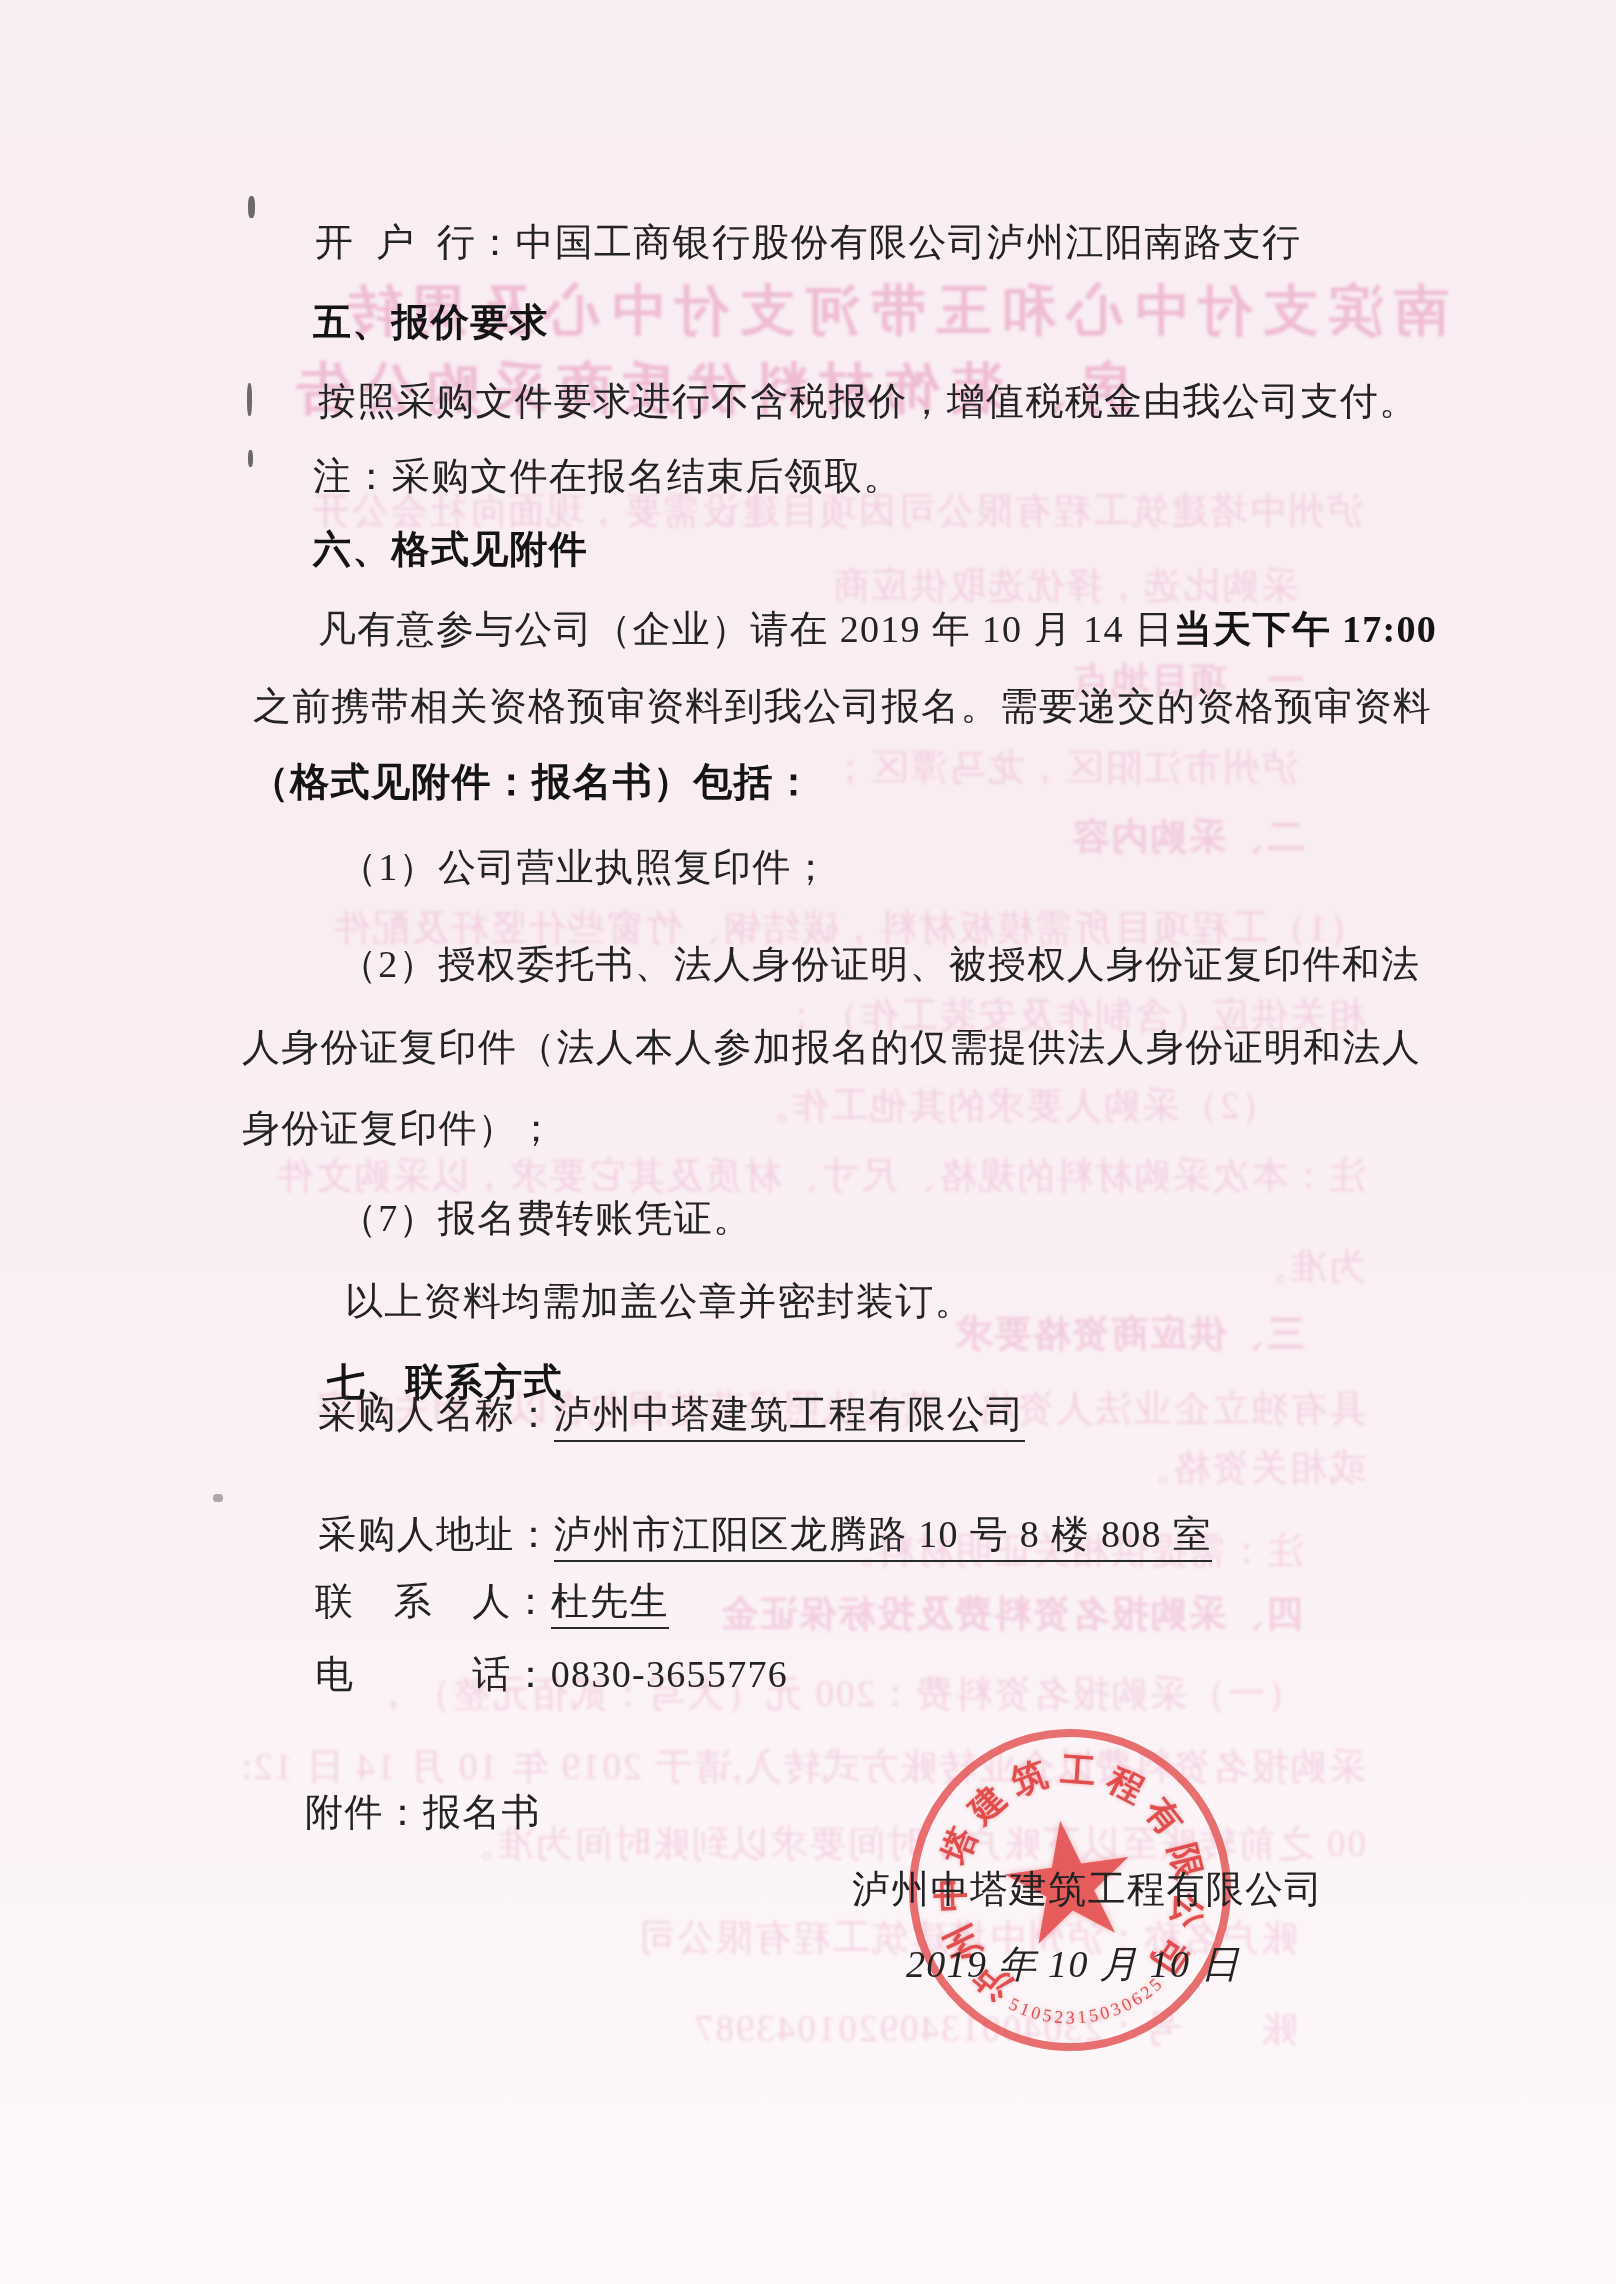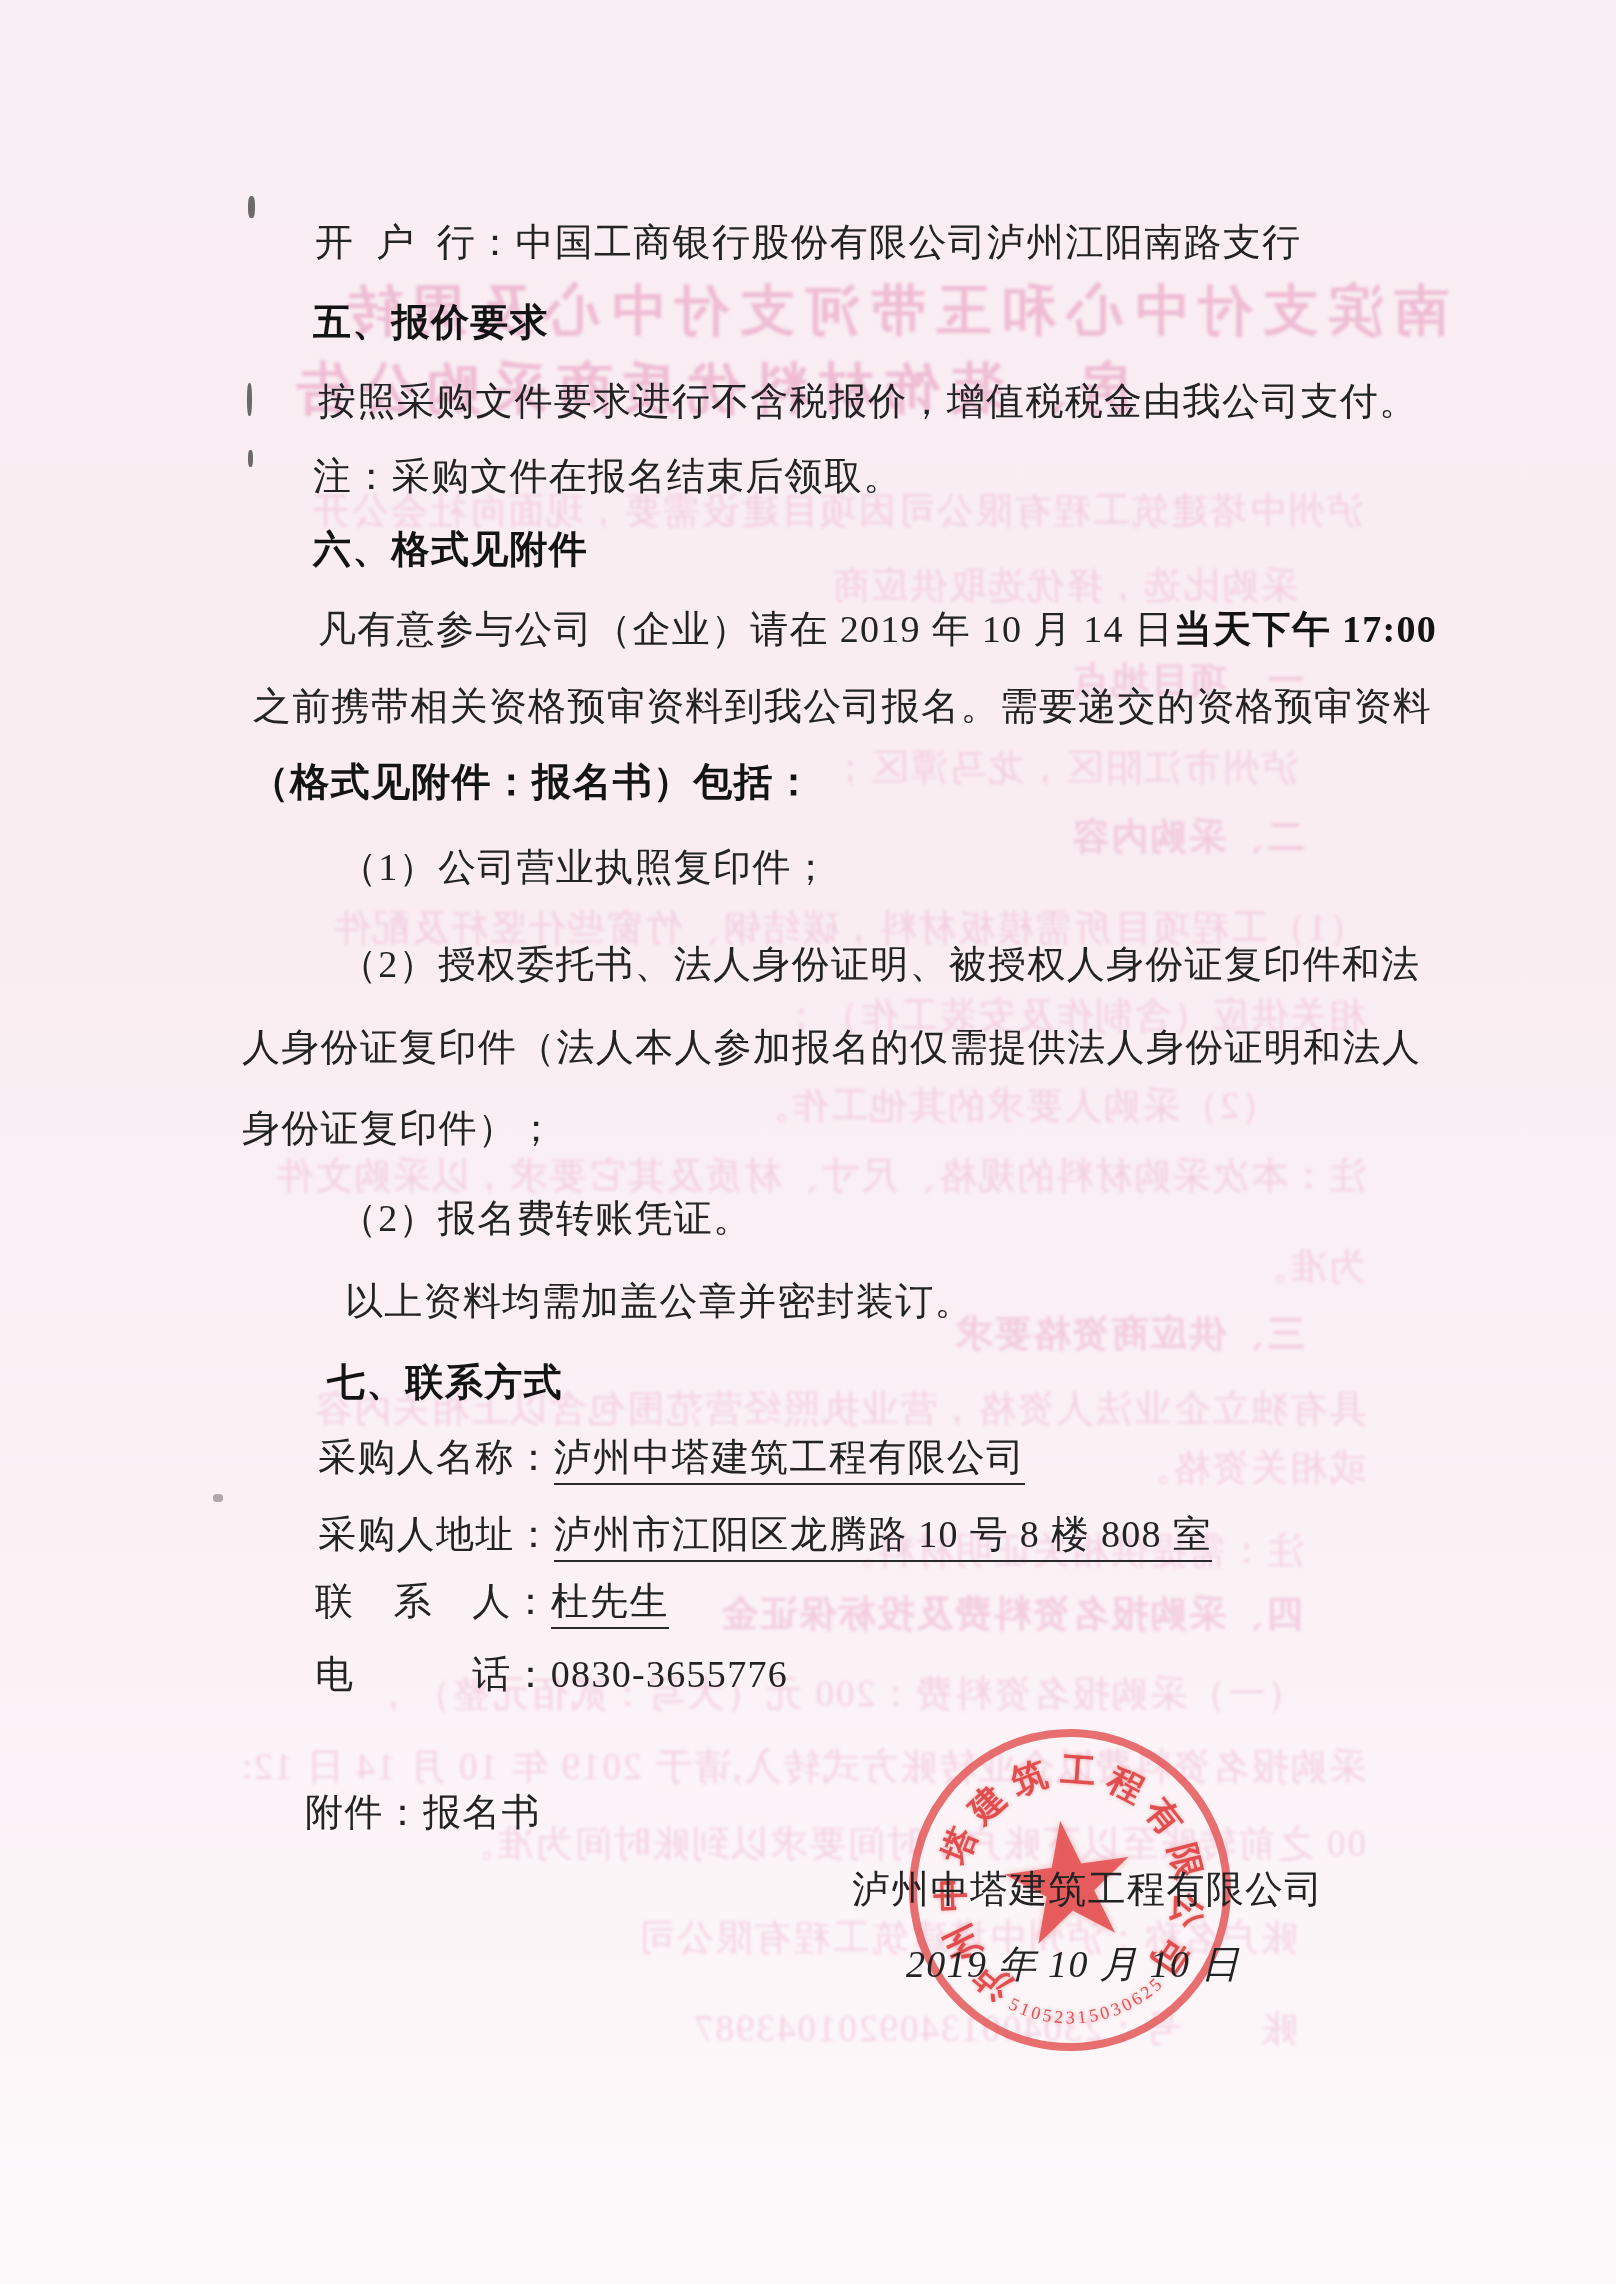--- a/index.html
+++ b/index.html
@@ -126,24 +126,24 @@
       <div class="tl" style="left: 318px; top: 381px; text-align: center;"><span>按照采购文件要求进行不含税报价，增值税税金由我公司支付。</span></div>
       <div class="tl" style="left: 313px; top: 456px;"><span>注：采购文件在报名结束后领取。</span></div>
       <div class="tl" style="left: 313px; top: 529px;"><span class="b">六、格式见附件</span></div>
       <div class="tl" style="left: 318px; top: 609px;"><span>凡有意参与公司（企业）请在 2019 年 10 月 14 日</span><span class="b">当天下午 17:00</span></div>
       <div class="tl" style="left: 253px; top: 686px;"><span>之前携带相关资格预审资料到我公司报名。需要递交的资格预审资料</span></div>
       <div class="tl" style="left: 250px; top: 761px; font-size: 39px;"><span class="b">（格式见附件：报名书）包括：</span></div>
       <div class="tl" style="left: 339px; top: 847px;"><span>（1）公司营业执照复印件；</span></div>
       <div class="tl" style="left: 339px; top: 944px;"><span>（2）授权委托书、法人身份证明、被授权人身份证复印件和法</span></div>
       <div class="tl" style="left: 242px; top: 1027px;"><span>人身份证复印件（法人本人参加报名的仅需提供法人身份证明和法人</span></div>
       <div class="tl" style="left: 242px; top: 1108px;"><span>身份证复印件）；</span></div>
-      <div class="tl" style="left: 339px; top: 1198px;"><span>（2）报名费转账凭证。</span></div>
+      <div class="tl" style="left: 339px; top: 1198px;"><span>（7）报名费转账凭证。</span></div>
       <div class="tl" style="left: 345px; top: 1281px;"><span>以上资料均需加盖公章并密封装订。</span></div>
       <div class="tl" style="left: 327px; top: 1362px;"><span class="b">七、联系方式</span></div>
-      <div class="tl" style="left: 318px; top: 1437px; text-align: center;"><span>采购人名称：</span><span class="u">泸州中塔建筑工程有限公司</span></div>
+      <div class="tl" style="left: 318px; top: 1394px; text-align: center;"><span>采购人名称：</span><span class="u">泸州中塔建筑工程有限公司</span></div>
       <div class="tl" style="left: 318px; top: 1514px;"><span>采购人地址：</span><span class="u">泸州市江阳区龙腾路 10 号 8 楼 808 室</span></div>
       <div class="tl" style="left: 315px; top: 1581px;"><span>联　系　人：</span><span class="u">杜先生</span></div>
       <div class="tl" style="left: 315px; top: 1654px;"><span>电　　　话：0830-3655776</span></div>
       <div class="tl" style="left: 305px; top: 1792px;"><span>附件：报名书</span></div>
       <div class="tl" style="left: 852px; top: 1869px;"><span>泸州中塔建筑工程有限公司</span></div>
       <div class="tl" style="left: 906px; top: 1944px; font-style: italic;"><span>2019 年 10 月 10 日</span></div>
     </div>
 </div>
 
 

